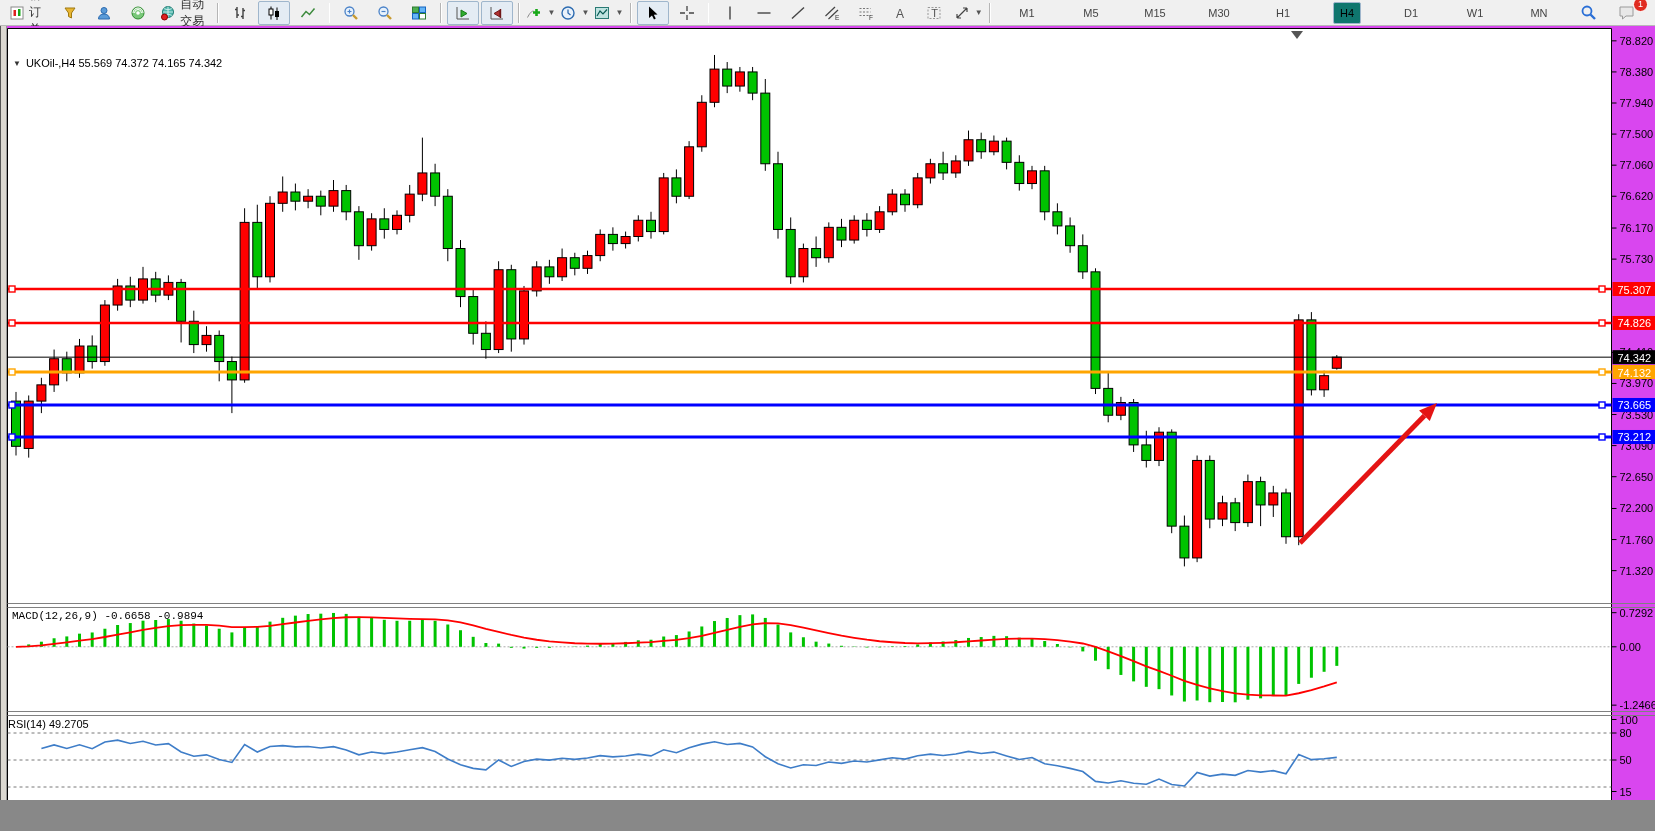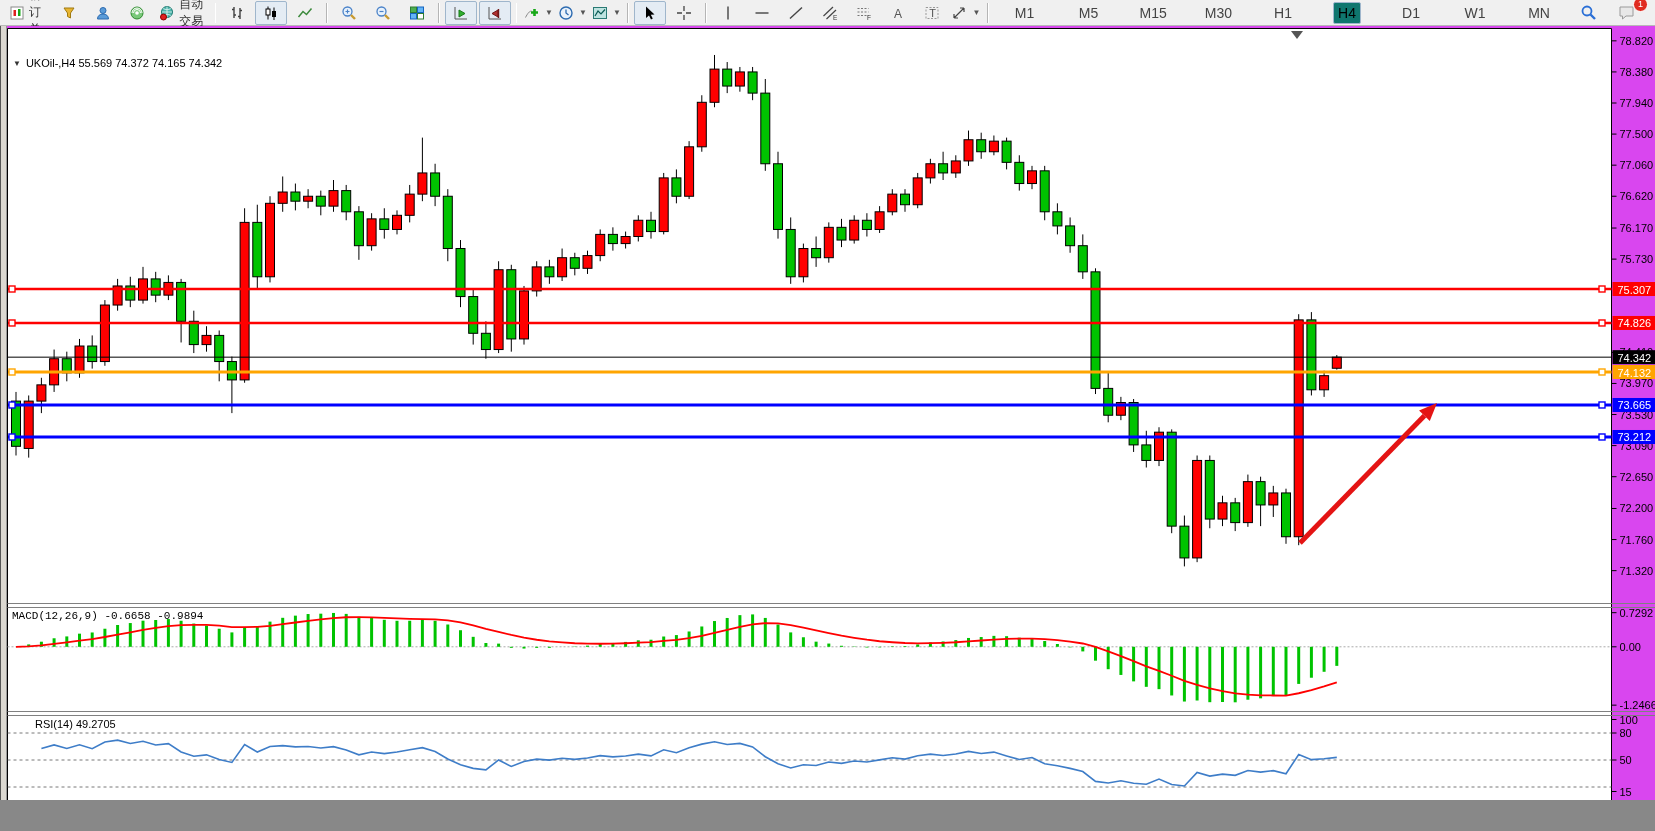--- a/index.html
+++ b/index.html
@@ -7,21 +7,21 @@
          font-family:"Liberation Sans",sans-serif;}
   
   .toolbar{position:absolute;left:0;top:0;width:1655px;height:26px;background:#f0f0f0;
            border-bottom:1px solid #b8b8b8;display:flex;align-items:center;padding:0 4px;box-sizing:border-box;}
   .tbtn{height:22px;min-width:24px;display:flex;align-items:center;justify-content:center;
         border:1px solid transparent;border-radius:2px;margin:0 1px;padding:0 3px;color:#333;
         font-size:12px;gap:4px;cursor:default;}
   .tbtn.active{background:#e4ecf4;border:1px solid #9fb6cc;}
   .tbtn .caret{font-size:8px;color:#555;margin-left:1px;}
   .sep{width:1px;height:20px;background:#b5b5b5;border-right:1px solid #fff;margin:0 4px;}
-  .tf-btn{height:20px;min-width:26px;font-size:14px;color:#444;display:flex;align-items:center;
+  .tf-btn{height:20px;min-width:26px;font-size:11px;color:#444;display:flex;align-items:center;
           justify-content:center;border:1px solid transparent;border-radius:2px;margin:0 18px;}
   .tf-btn.active{background:#0f766e;border:1px solid #9fb6cc;color:#000;}
   .toolbar-right{margin-left:auto;display:flex;align-items:center;}
   .badge{position:absolute;right:-6px;top:-5px;background:#e02b20;color:#fff;border-radius:8px;
          font-size:9px;min-width:13px;height:13px;display:flex;align-items:center;justify-content:center;
          border:1px solid #fff;}
   .bubble-wrap{position:relative;margin:0 8px 0 6px;}
   .ico{display:flex;align-items:center;justify-content:center;}
   
   .chartwin{position:absolute;left:0;top:26px;width:1655px;height:796px;background:#d946ef;}
@@ -775,17 +775,17 @@
       <g id="g-anno">
           <line x1="1300" y1="543" x2="1424.4106637873406" y2="415.86501510782716" stroke="#e41414" stroke-width="5"></line>
           <polygon points="1437,403 1429.7710867489352,421.11057186310194 1419.050240825746,410.6194583525524" fill="#e41414"></polygon>
         </g>
     </svg>
     <div class="overlay-label title-row" style="left:13px;top:31px;">
       <span class="tri">▼</span>
       <span>UKOil-,H4  55.569 74.372 74.165 74.342</span>
     </div>
     <div class="overlay-label" style="left:12px;top:584px;font-family:Liberation Mono, monospace;">MACD(12,26,9) -0.6658 -0.9894</div>
-    <div class="overlay-label" style="left:27px;top:692px;padding-left:8px;">RSI(14) 49.2705</div>
+    <div class="overlay-label" style="left:8px;top:692px;">RSI(14) 49.2705</div>
   </div>
 
   <div class="bottombar"></div>
 </div>
 
 </body></html>

